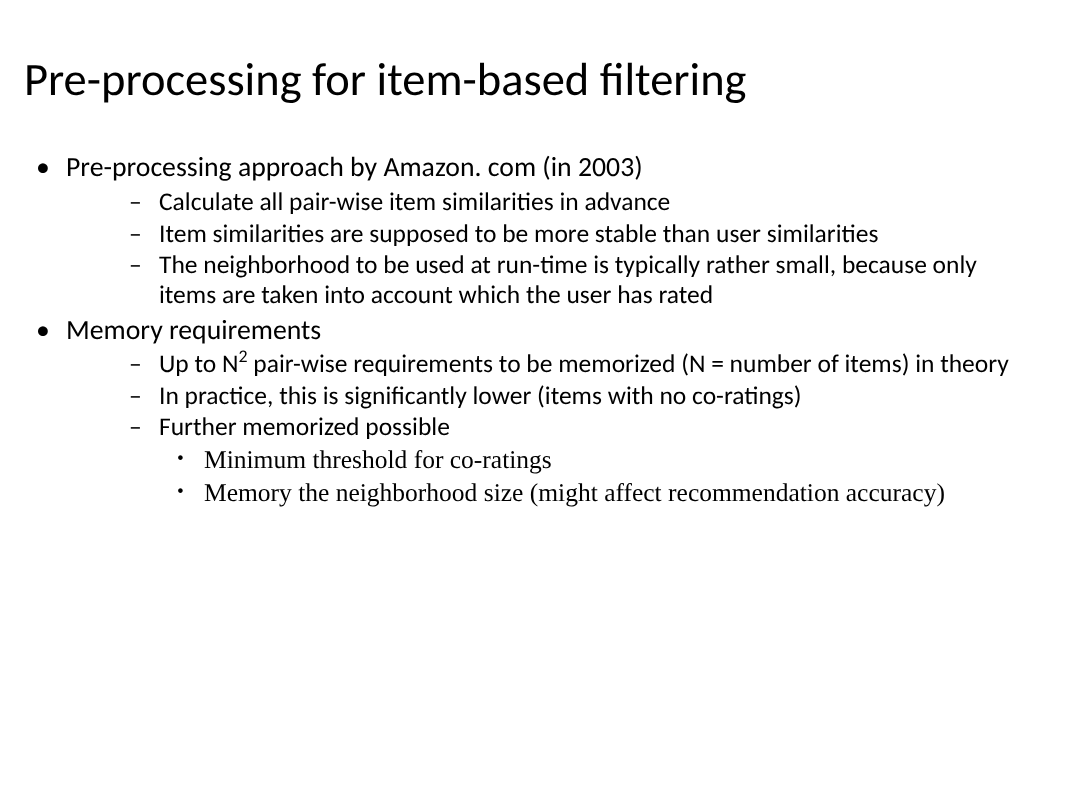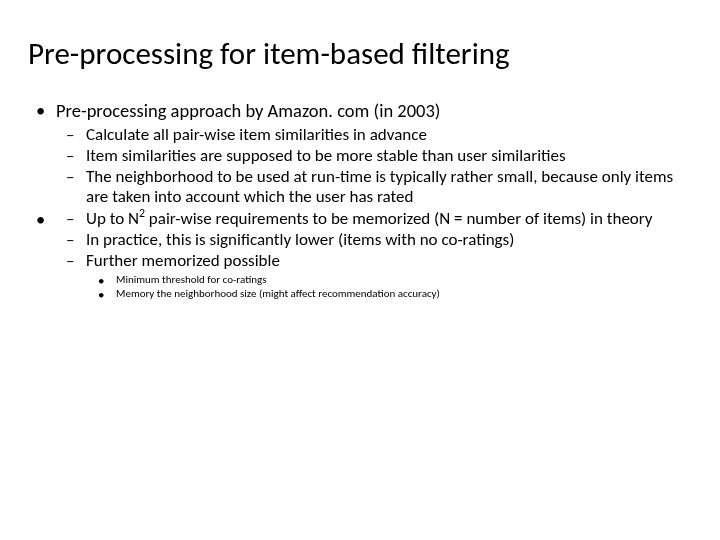--- a/index.html
+++ b/index.html
@@ -1,45 +1,46 @@
 <!DOCTYPE html>
 <html><head>
 <meta charset="utf-8">
 <style>
   * { margin: 0; padding: 0; box-sizing: border-box; }
   html, body { width: 720px; height: 540px; background: #fff; font-family: Calibri, "Segoe UI", Arial, sans-serif; color: #000; }
-  .slide { width: 720px; height: 540px; padding: 24px 40px 24px 28px; position: relative; }
+  .slide { width: 720px; height: 540px; padding: 24px 40px 24px 16px; position: relative; }
   .title { font-size: 31px; font-weight: 400; margin: 10px 0 28px 0; letter-spacing: 0px; }
   ul.lvl1 { list-style: none; padding-left: 28px; }
   ul.lvl1 > li { position: relative; font-size: 18.5px; line-height: 1.22; margin-bottom: 2px; }
   ul.lvl1 > li::before { content: "•"; position: absolute; left: -20px; top: 0; }
   ul.lvl2 { list-style: none; padding-left: 30px; margin-top: 2px; margin-bottom: 2px; }
-  ul.lvl2 > li { position: relative; font-size: 17px; line-height: 1.18; margin-bottom: 1px; }
+  ul.lvl2 > li { position: relative; font-size: 17px; line-height: 1.18; margin-bottom: 1px; margin-left: 32px; }
   ul.lvl2 > li::before { content: "–"; position: absolute; left: -20px; top: 0; }
   ul.lvl3 { list-style: none; padding-left: 30px; margin-top: 2px; }
-  ul.lvl3 > li { position: relative; font-size: 11px; line-height: 1.2; margin-bottom: 1px; }
+  ul.lvl3 > li { position: relative; font-size: 17px; line-height: 1.2; margin-bottom: 1px; font-family: Liberation Serif, serif; }
   ul.lvl3 > li::before { content: "•"; position: absolute; left: -18px; top: 0; font-size: 13px; }
   .sup { font-size: 0.7em; vertical-align: super; line-height: 0; }
 </style>
 </head>
 <body>
 
 <div class="slide">
   <h1 class="title">Pre-processing for item-based filtering</h1>
 
   <ul class="lvl1">
     <li>
       <span>Pre-processing approach by Amazon. com (in 2003)</span>
       <ul class="lvl2">
         <li>Calculate all pair-wise item similarities in advance</li>
         <li>Item similarities are supposed to be more stable than user similarities</li>
         <li>The neighborhood to be used at run-time is typically rather small, because only items are taken into account which the user has rated</li>
       </ul>
     </li>
     <li>
+      <span>Memory requirements</span>
       <ul class="lvl2">
         <li><span>Up to N</span><span class="sup">2</span><span> pair-wise requirements to be memorized (N = number of items) in theory</span></li>
         <li>In practice, this is significantly lower (items with no co-ratings)</li>
         <li>
           <span>Further memorized possible</span>
           <ul class="lvl3">
             <li>Minimum threshold for co-ratings</li>
             <li>Memory the neighborhood size (might affect recommendation accuracy)</li>
           </ul>
         </li>

